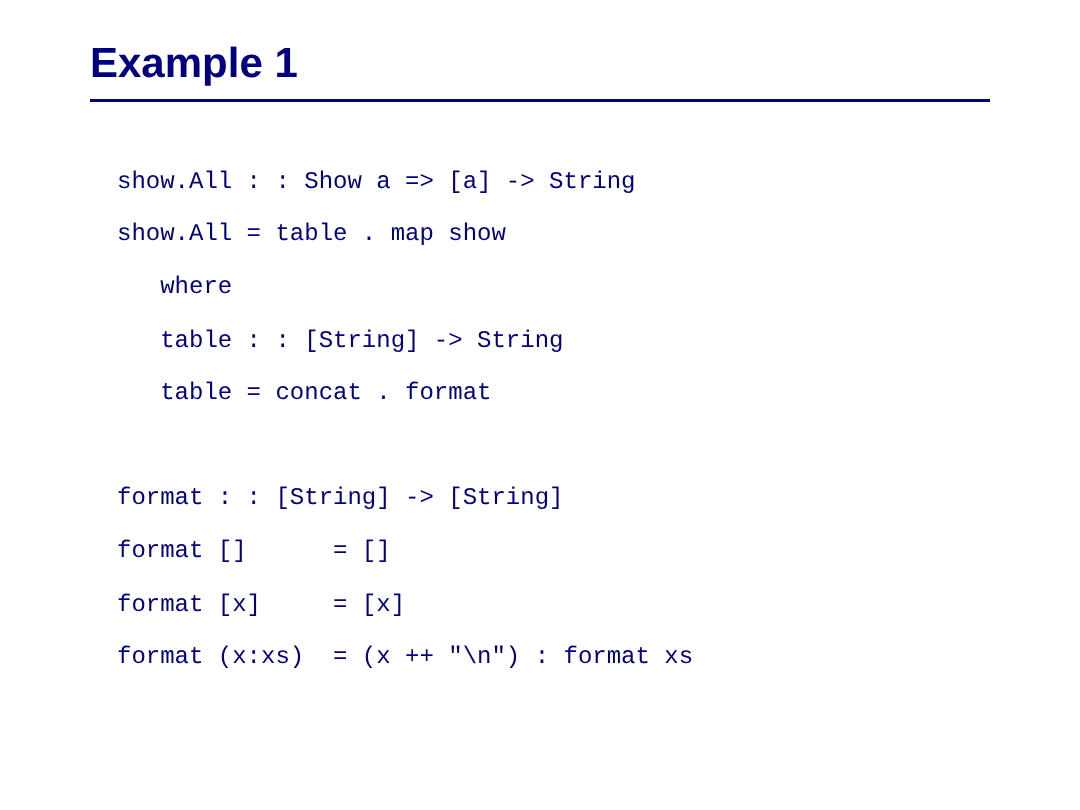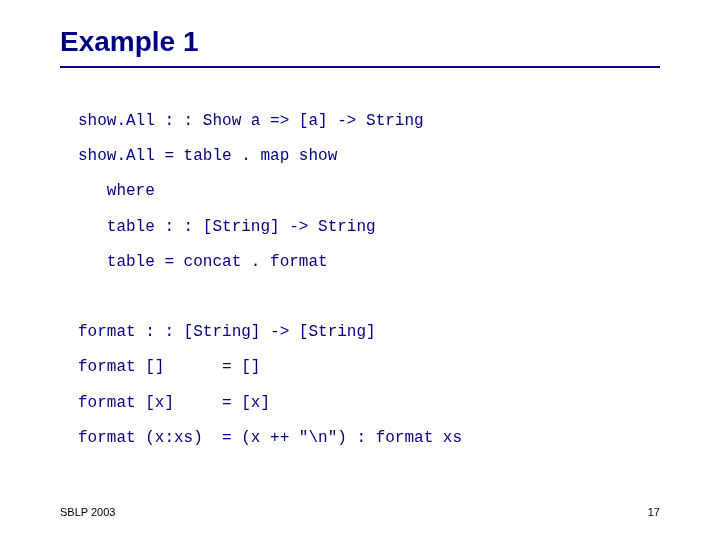--- a/index.html
+++ b/index.html
@@ -57,17 +57,13 @@
 <span>show.All = table . map show</span>
 <span>   where</span>
 <span>   table : : [String] -&gt; String</span>
 <span>   table = concat . format</span>
 <span> </span>
 <span>format : : [String] -&gt; [String]</span>
 <span>format []      = []</span>
 <span>format [x]     = [x]</span>
 <span>format (x:xs)  = (x ++ "\n") : format xs</span></div>
 
-  <div class="footer">
-    <span>SBLP 2003</span>
-    <span>17</span>
-  </div>
 </div>
 
 </body></html>

